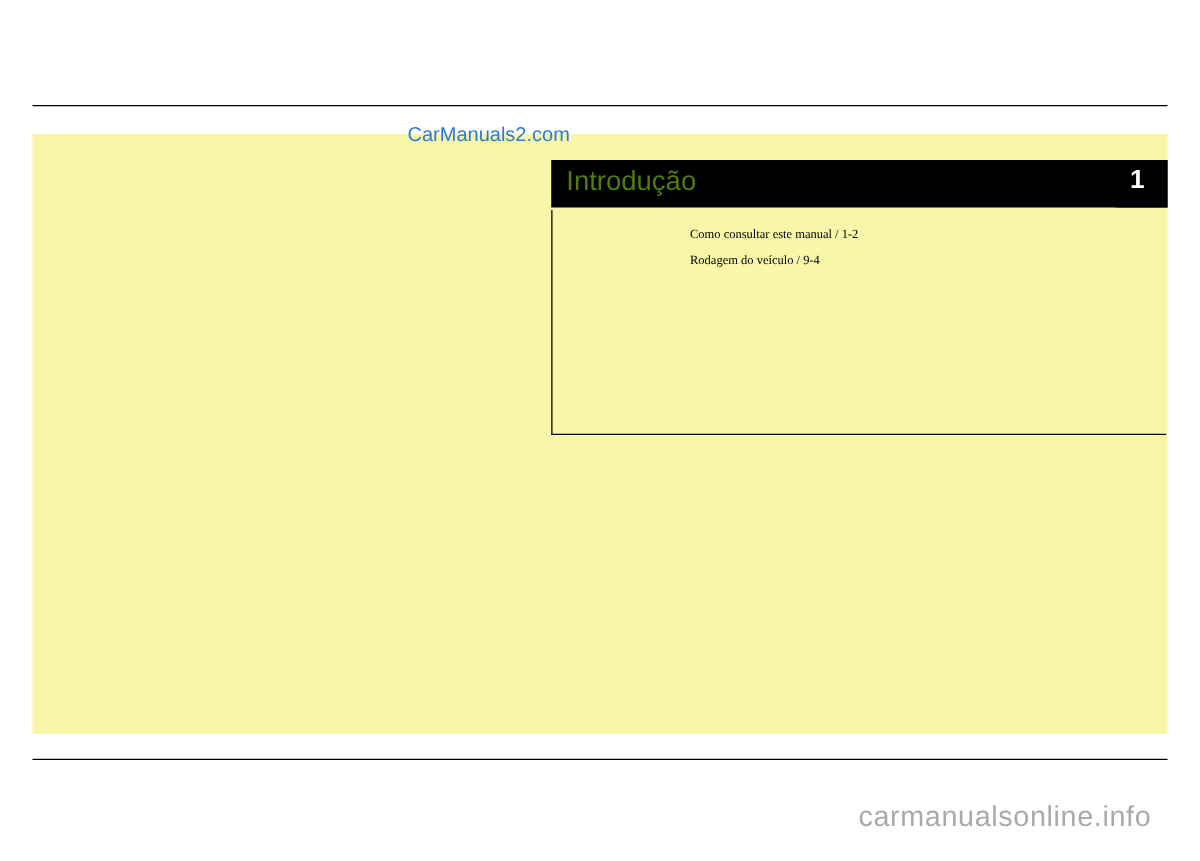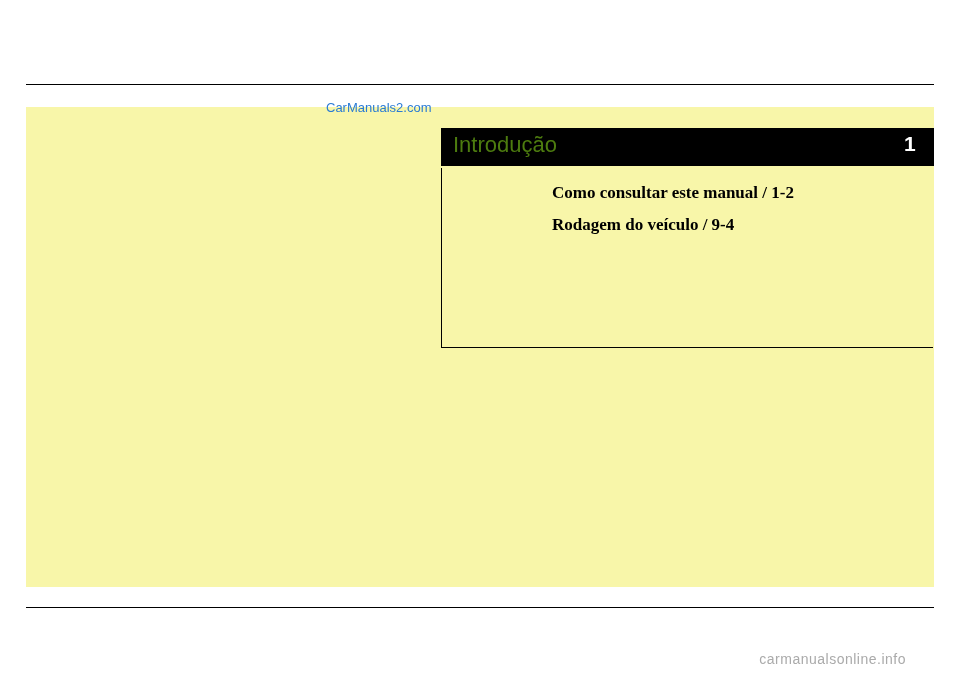--- a/index.html
+++ b/index.html
@@ -32,21 +32,21 @@
       width: 908px;
       height: 480px;
       background: #f8f6a9;
     }
     
     .watermark-top {
       position: absolute;
       top: 100px;
       left: 326px;
       color: #2a7bd4;
-      font-size: 13px;
+      font-size: 16px;
       font-weight: normal;
       z-index: 10;
     }
     
     .header-bar {
       position: absolute;
       top: 128px;
       left: 441px;
       width: 493px;
       height: 38px;
@@ -87,42 +87,42 @@
       width: 492px;
       height: 180px;
       border-left: 1px solid #000;
       border-bottom: 1px solid #000;
       padding-left: 110px;
       padding-top: 12px;
     }
     
     .toc-entry {
       color: #000;
-      font-size: 17px;
-      font-weight: bold;
+      font-size: 10px;
+      font-weight: normal;
       line-height: 1.5;
       margin-bottom: 6px;
       font-family: Georgia, 'Times New Roman', serif;
     }
     
     .bottom-border {
       position: absolute;
       top: 607px;
       left: 26px;
       right: 26px;
       height: 1px;
       background: #000;
     }
     
     .watermark-bottom {
       position: absolute;
       bottom: 22px;
-      right: 54px;
+      right: 39px;
       color: #aaa;
-      font-size: 14px;
+      font-size: 23px;
       font-weight: normal;
       letter-spacing: 0.5px;
       margin-left: 48px;
     }
   </style>
 </head>
 <body>
 
 <div class="top-border"></div>
 

